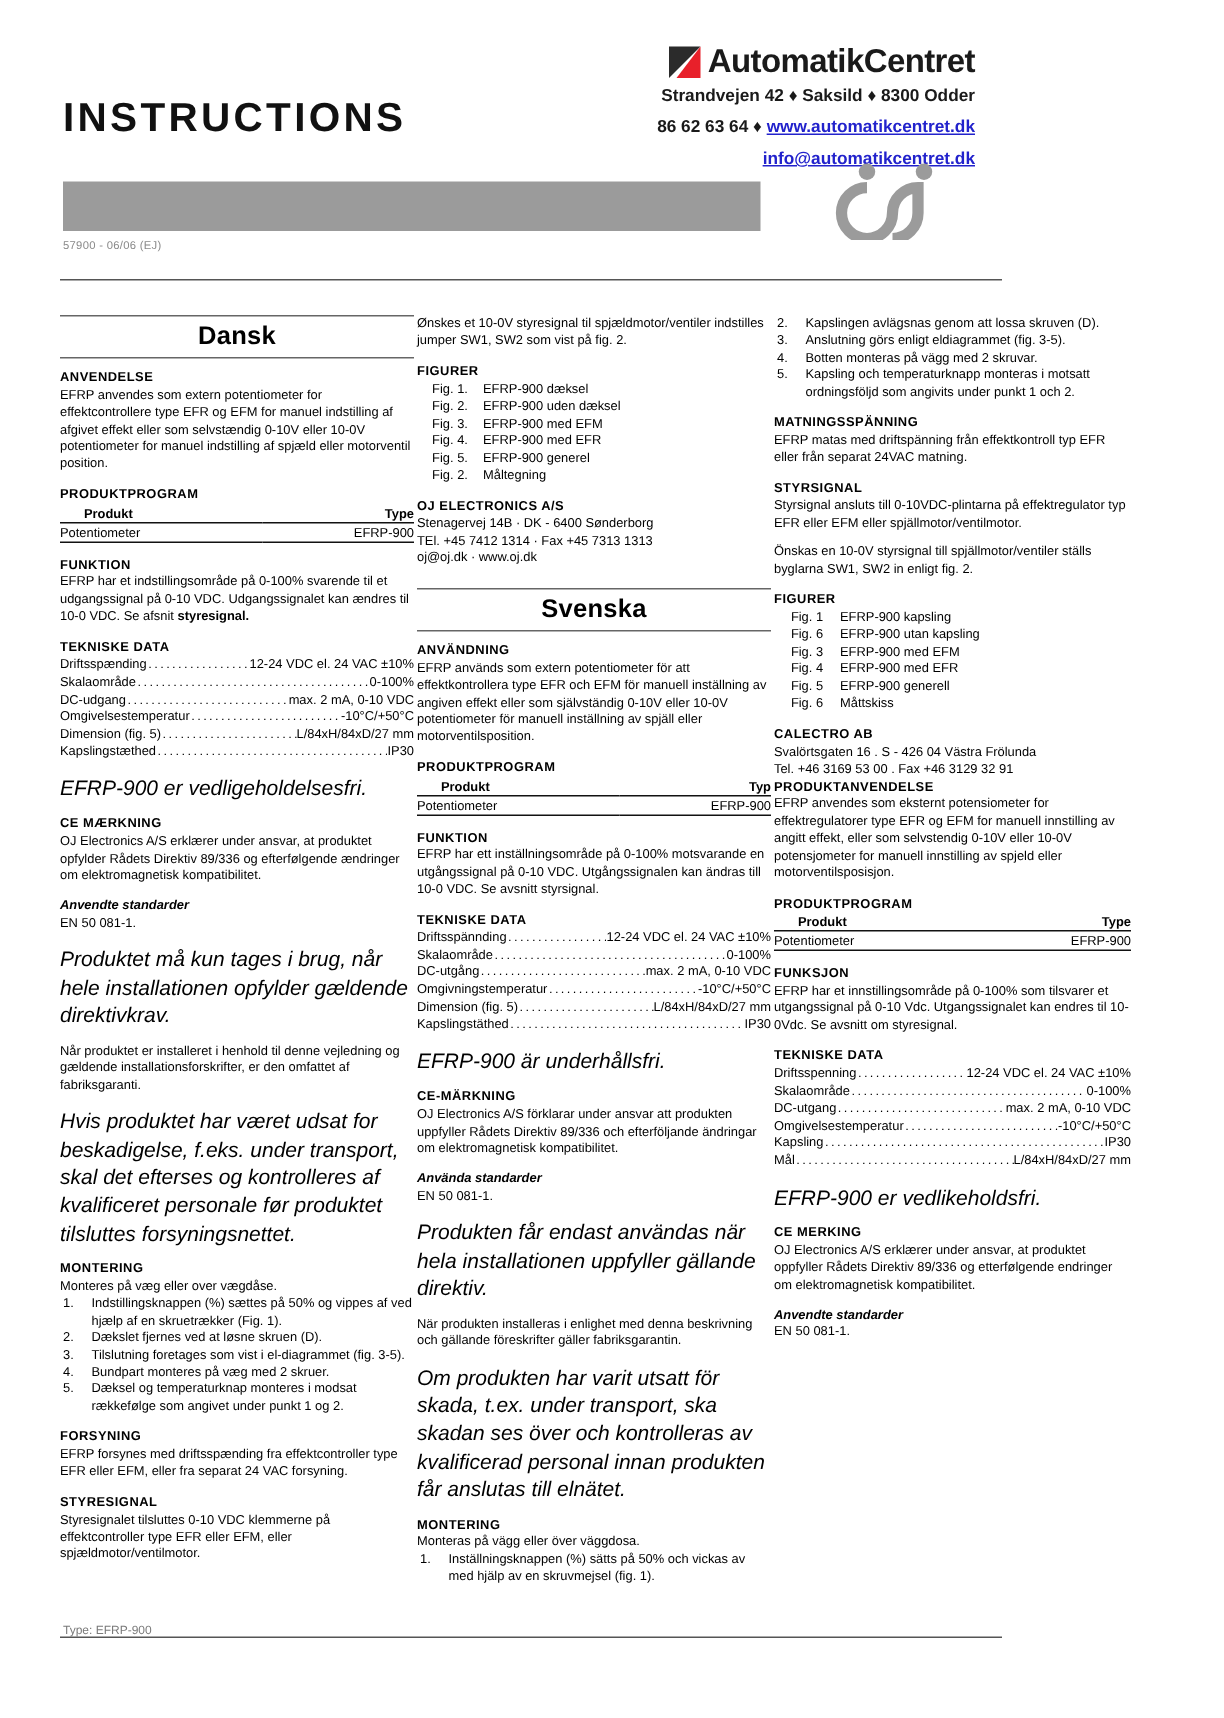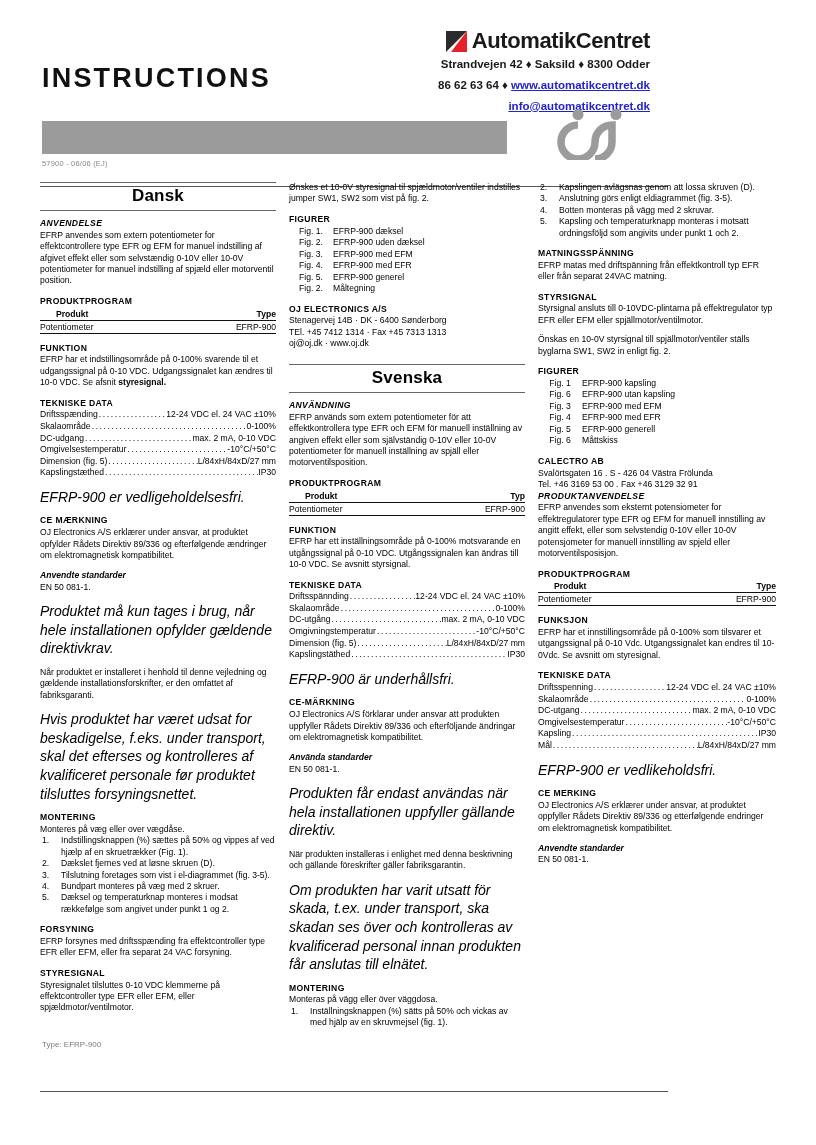--- a/index.html
+++ b/index.html
@@ -130,24 +130,24 @@
     left: 40px;
     right: 40px;
     top: 170px;
     border-top: 1.6px solid #555555;
   }
 
   
   .columns {
     position: absolute;
     left: 40px;
-    top: 166px;
+    top: 194px;
     width: 736px;
     display: flex;
-    gap: 13px;
+    gap: 2px;
   }
   .col {
     width: 236px;
     flex: 0 0 236px;
   }
   .col.col-3 { width: 238px; flex: 0 0 238px; }
 
   .lang-head {
     text-align: center;
     font-size: 17px;
@@ -160,21 +160,21 @@
   }
   .lang-head.spaced-top { margin-top: 14px; }
 
   h3.sec {
     font-size: 8.6px;
     font-weight: bold;
     letter-spacing: 0.35px;
     margin: 9px 0 1px 0;
     line-height: 1.25;
   }
-  h3.sec.first { margin-top: 0; font-style: italic; }
+  h3.sec.first { margin-top: 0; }
   h4.subsec {
     font-size: 8.6px;
     font-weight: bold;
     margin: 9px 0 0 0;
     line-height: 1.3;
     font-style: italic;
   }
   p.body {
     font-size: 8.6px;
     line-height: 1.33;
@@ -277,21 +277,21 @@
   .footer-rule {
     position: absolute;
     left: 40px;
     right: 40px;
     top: 1075px;
     border-top: 1.6px solid #555555;
   }
   .footer-text {
     position: absolute;
     left: 42px;
-    top: 1024px;
+    top: 1066px;
     font-size: 8px;
     color: #7a7a7a;
   }
 </style>
 </head>
 <body>
 
 <div class="page">
 
   <div class="header">

